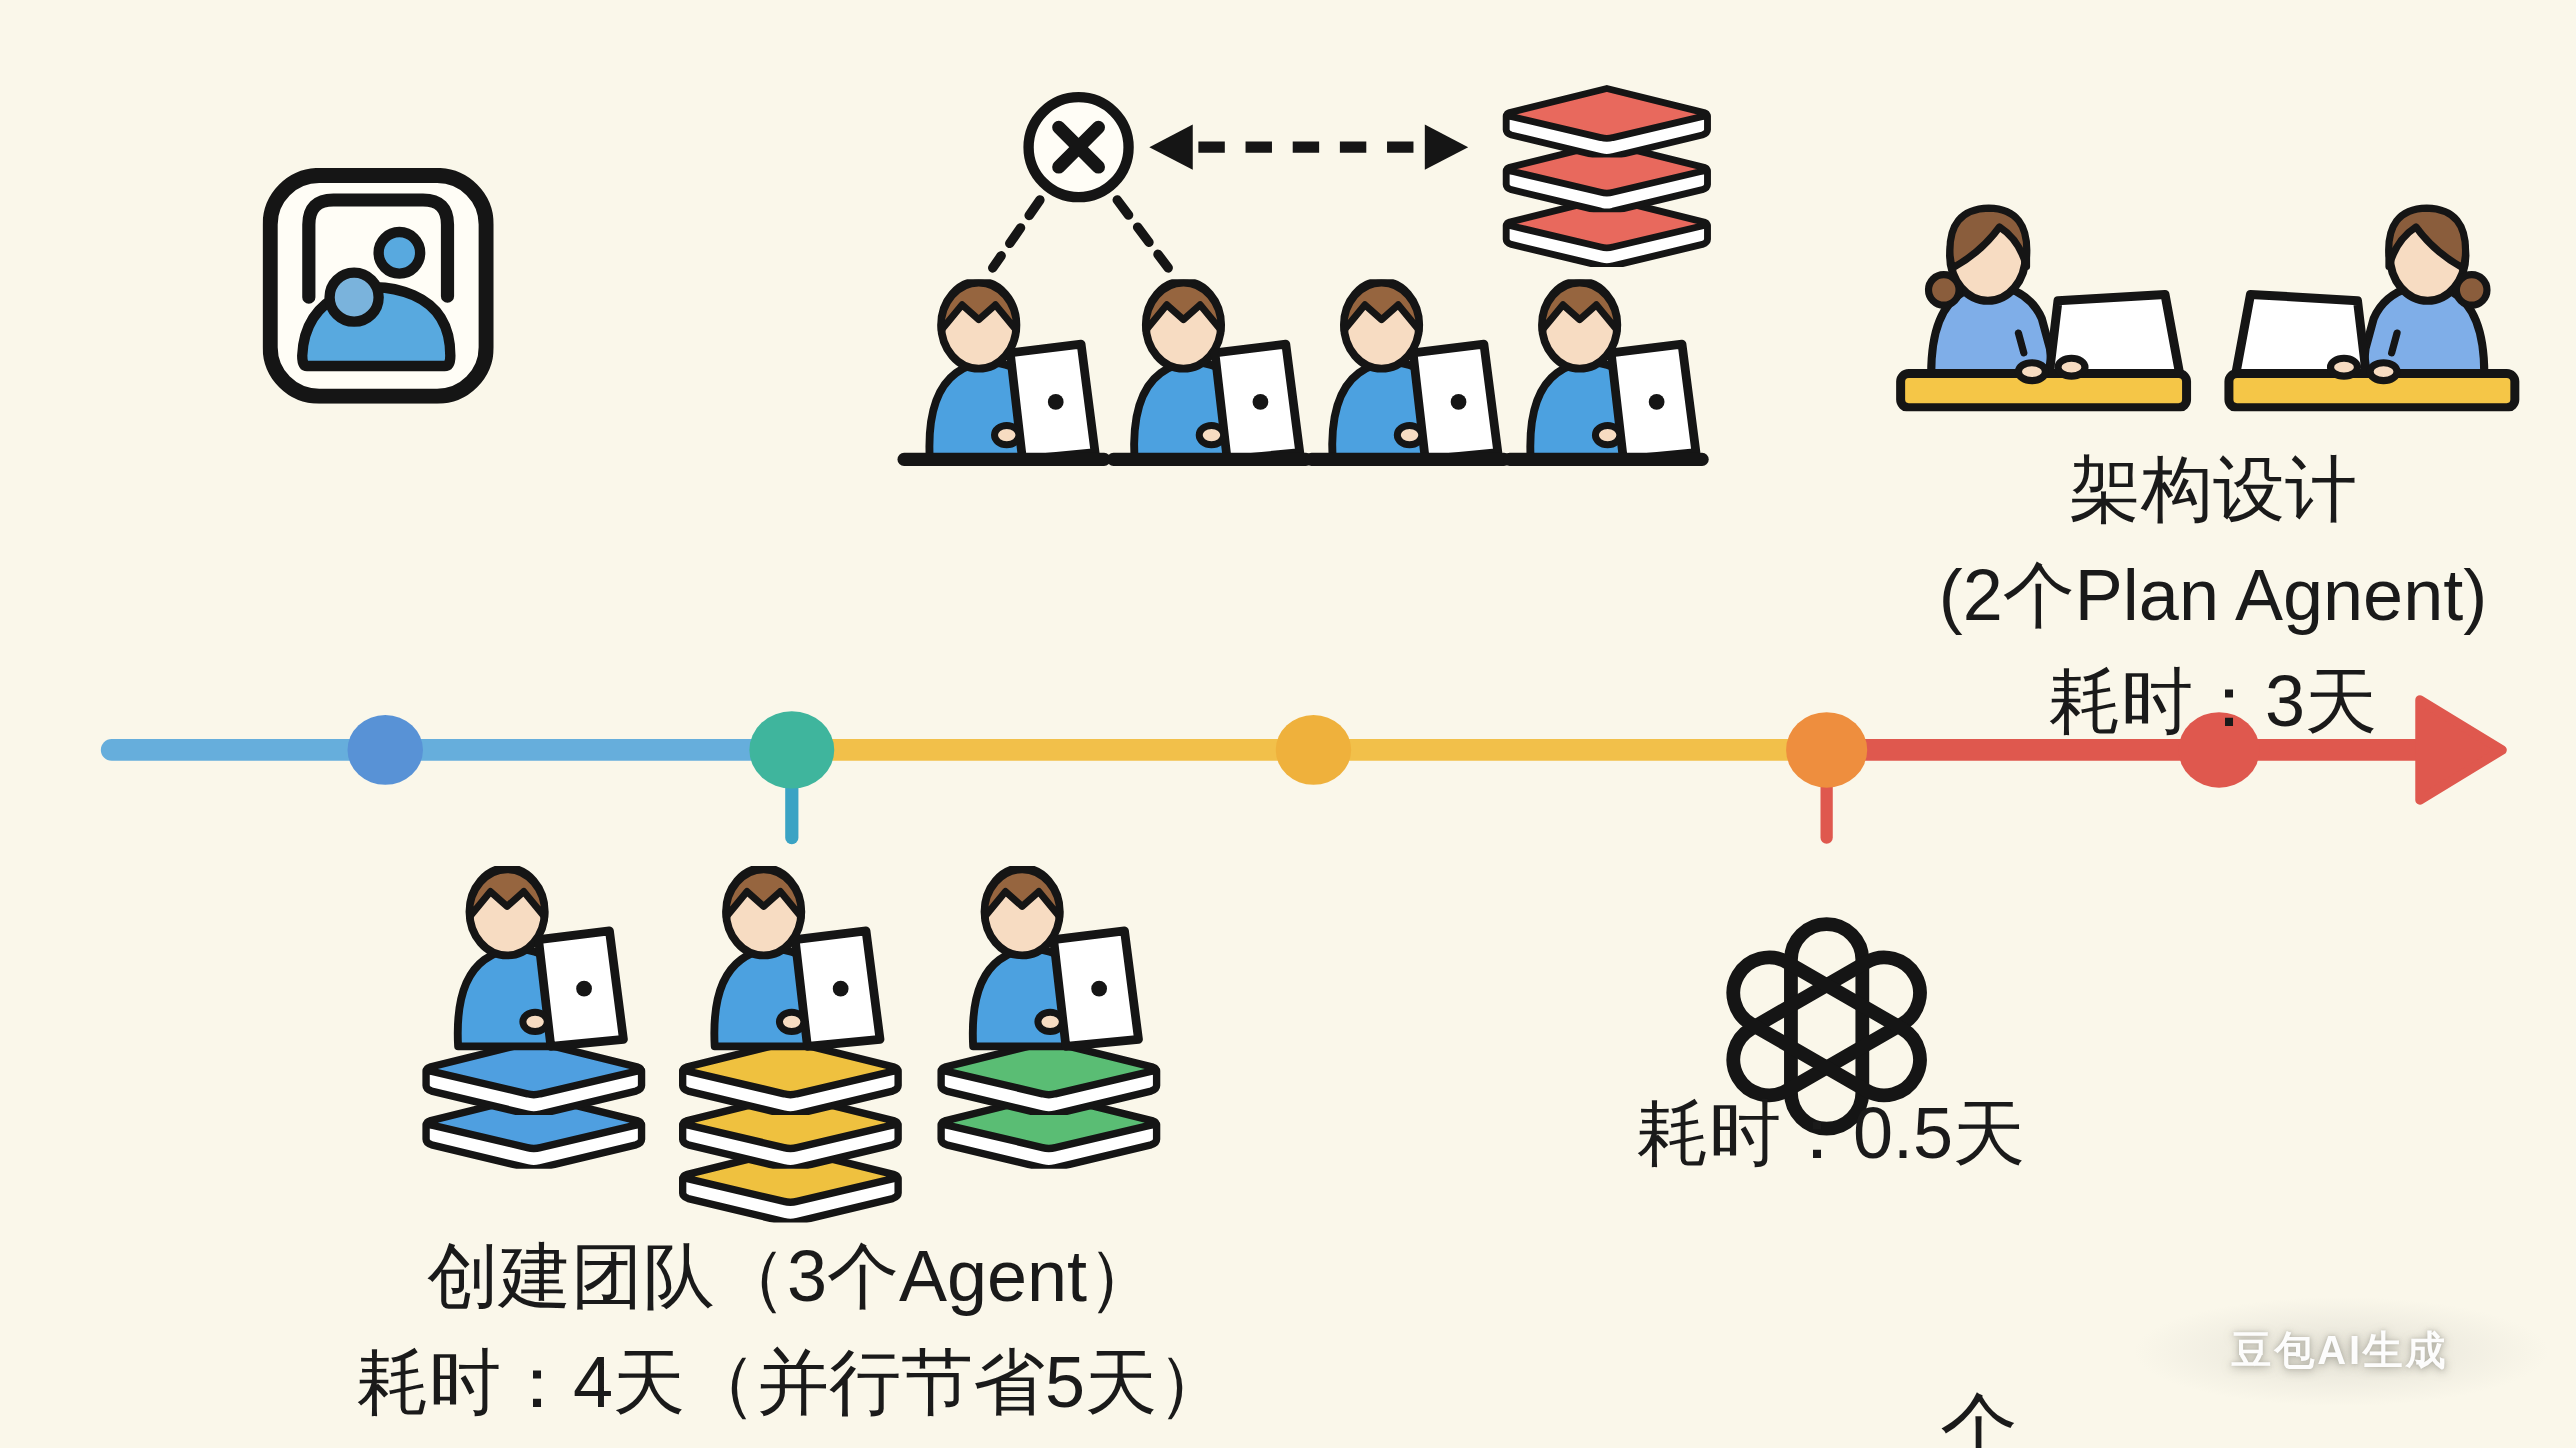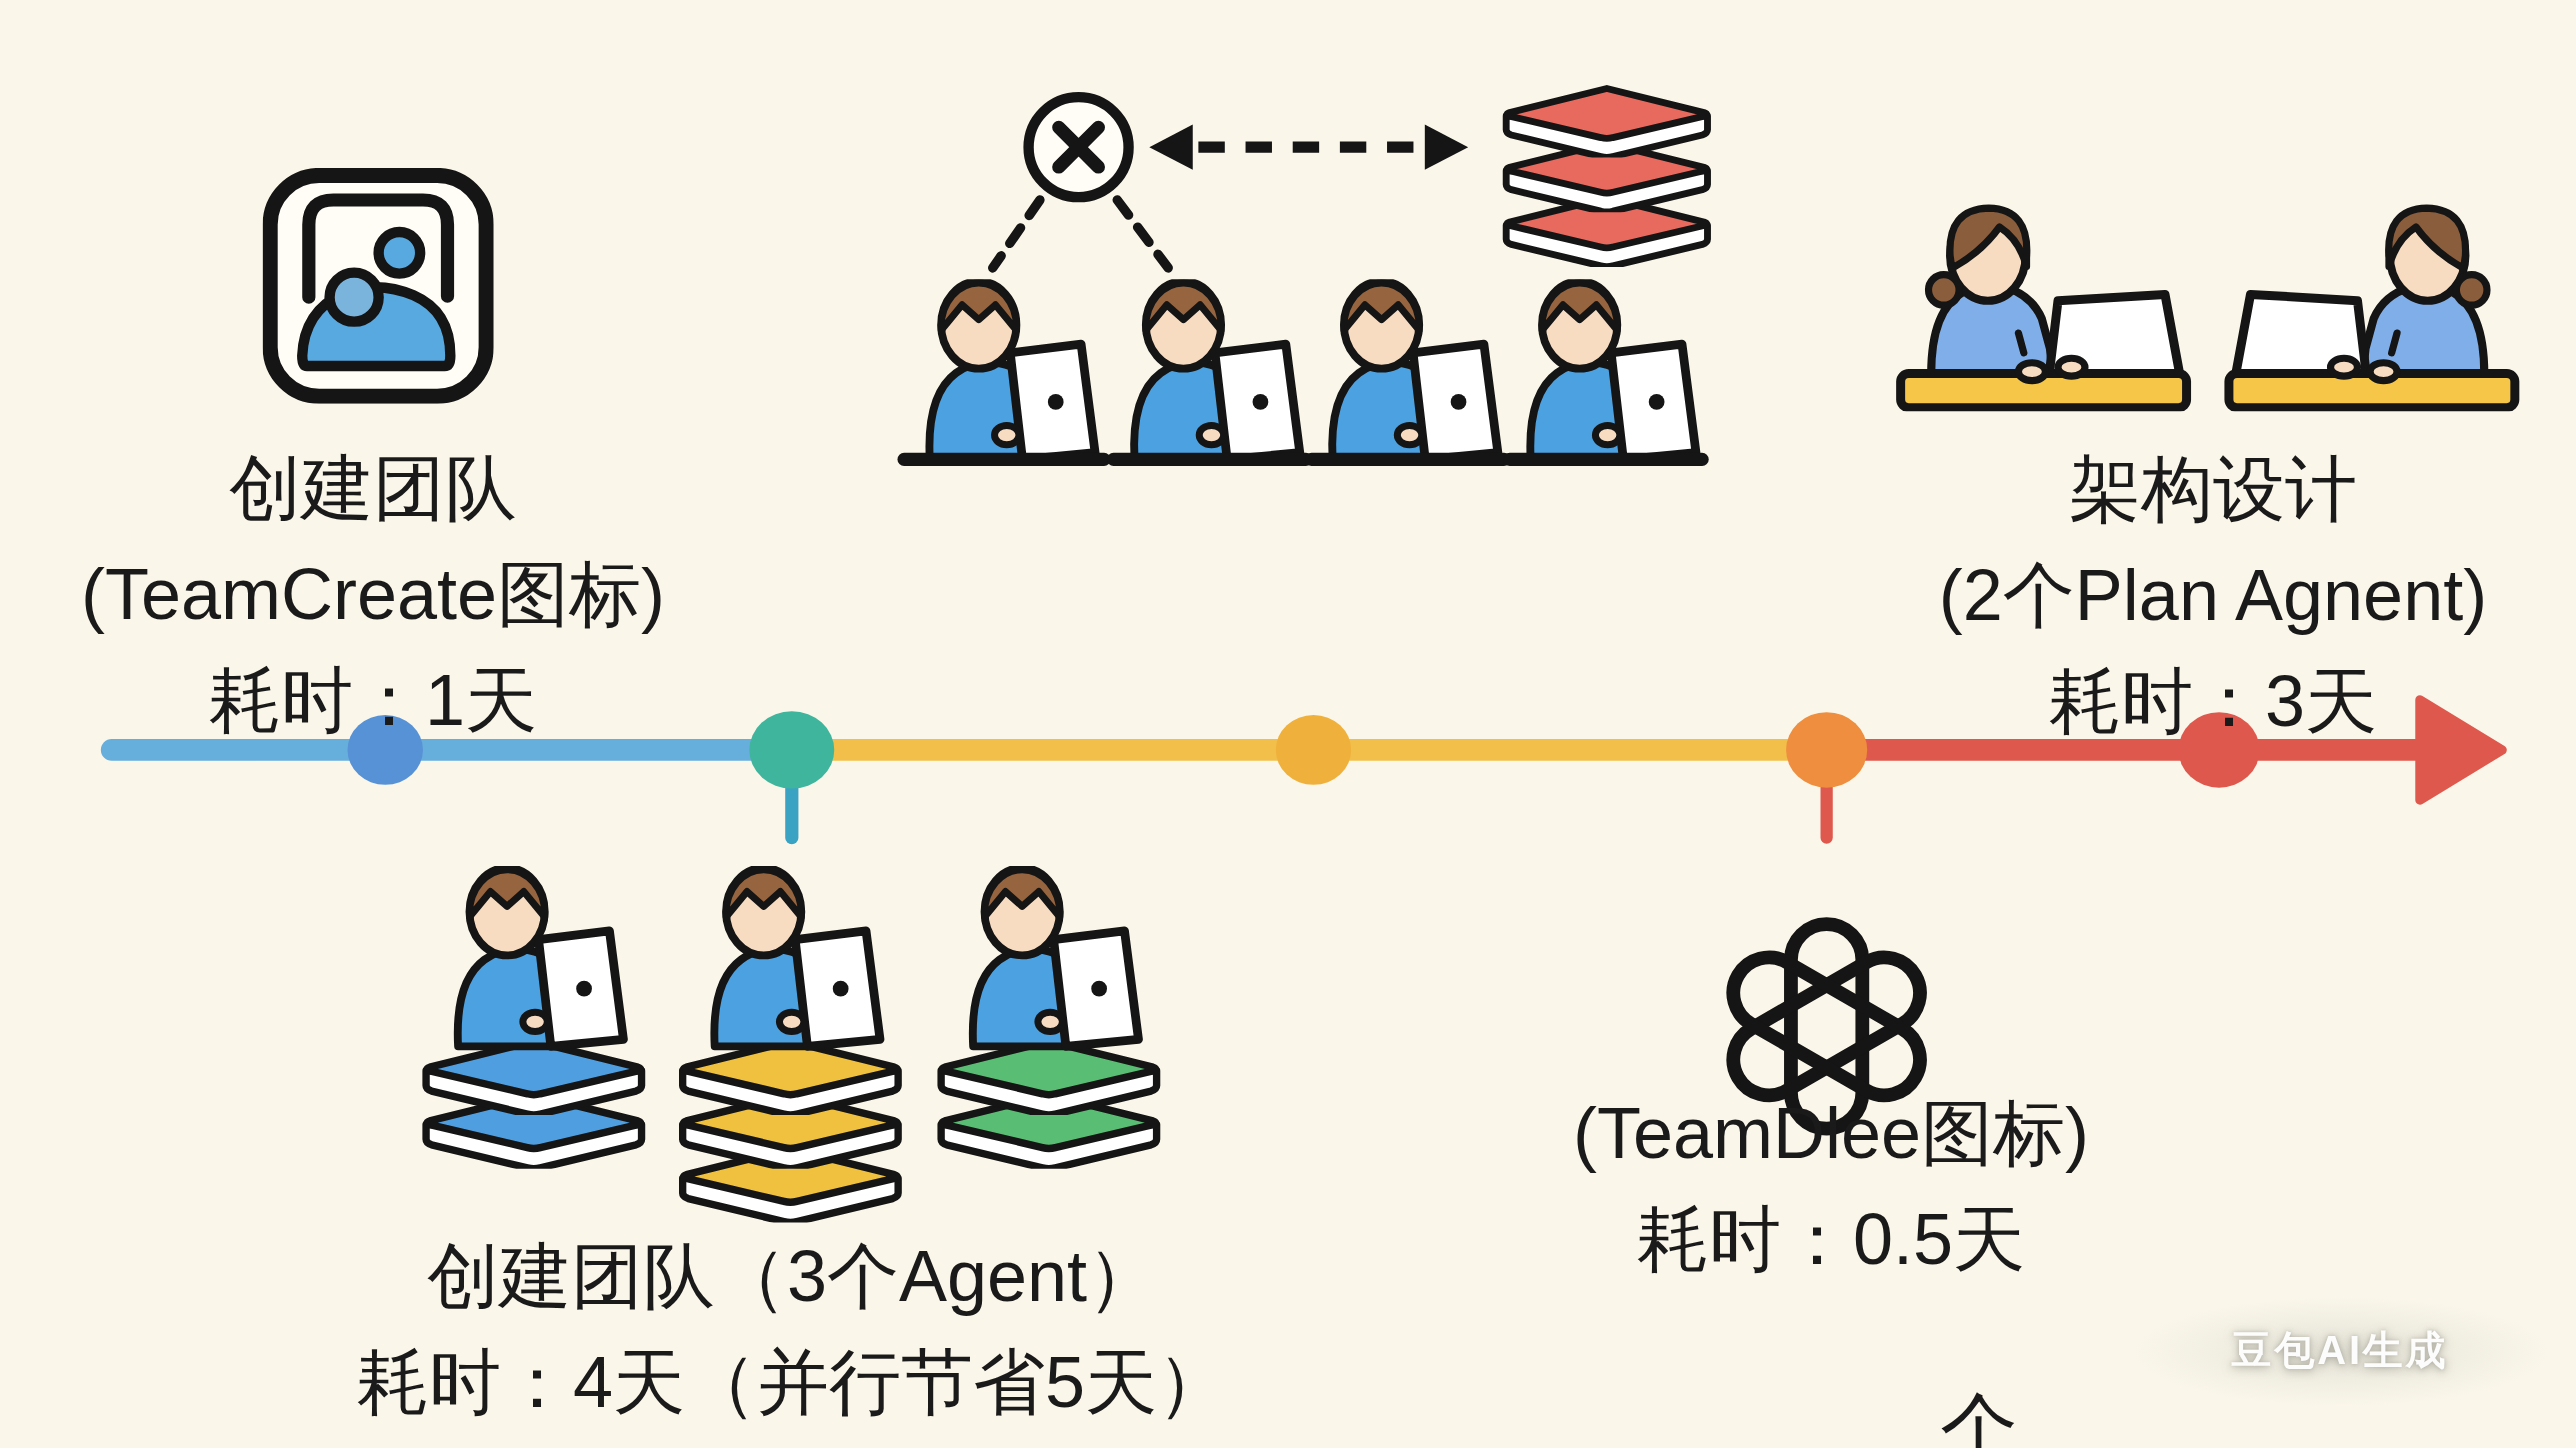--- a/index.html
+++ b/index.html
@@ -164,42 +164,36 @@
       <use href="#sym-agent" x="463" y="918" width="204" height="197"></use>
       <use href="#sym-agent" x="735" y="918" width="204" height="197"></use>
       <use href="#sym-agent" x="1009" y="918" width="204" height="197"></use>
     </g>
 
     <g>
       <use href="#sym-openai" x="1807" y="938" width="258" height="300"></use>
     </g>
   </svg>
 
-  <div class="label" style="left:373px;top:435px">
-    <div>创建团队</div>
-    <div>(TeamCreate图标)</div>
-    <div>耗时：1天</div>
-  </div>
 
   <div class="label" style="left:1303px;top:492px">
   </div>
 
   <div class="label" style="left:2213px;top:436px">
     <div>架构设计</div>
     <div>(2个Plan Agnent)</div>
     <div>耗时：3天</div>
   </div>
 
   <div class="label" style="left:793px;top:1223px">
     <div>创建团队（3个Agent）</div>
     <div>耗时：4天（并行节省5天）</div>
   </div>
 
   <div class="label" style="left:1831px;top:1080px">
-    <div>(TeamDlee图标)</div>
     <div>耗时：0.5天</div>
   </div>
 
   <div id="stray-glyph">个</div>
 
   <div id="watermark-patch"></div>
   <div id="watermark">豆包AI生成</div>
 
 </div>
 

